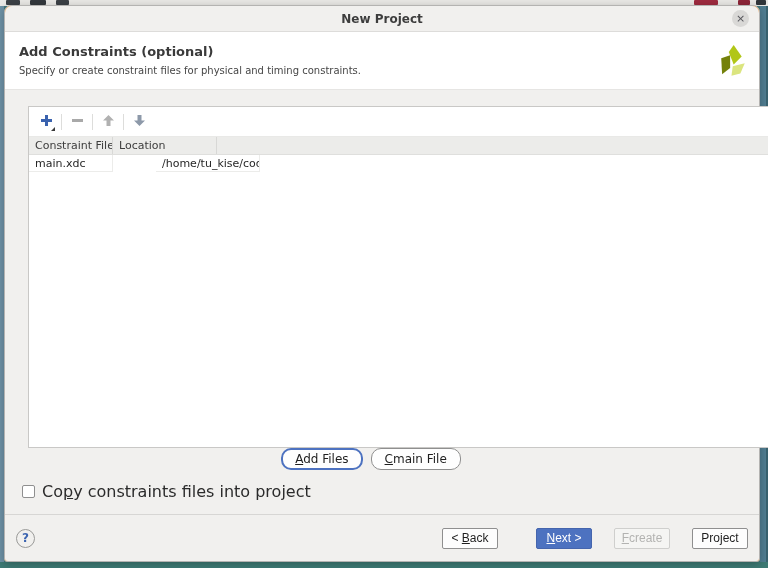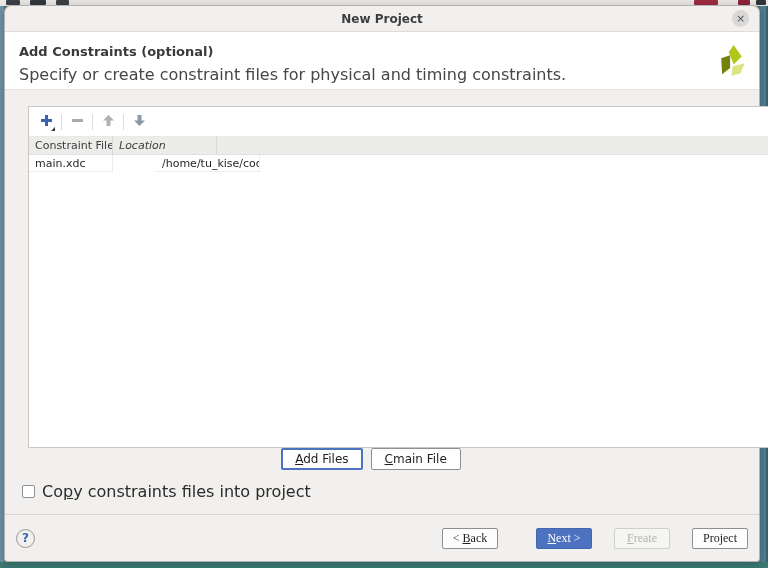--- a/index.html
+++ b/index.html
@@ -40,21 +40,21 @@
     position:absolute; right:10px; top:4px; width:17px; height:17px;
     background:#d9d8d6; border-radius:50%; border:none; cursor:default;
     display:flex; align-items:center; justify-content:center;
     font-size:11px; color:#55555a; line-height:1; font-family:inherit;
   }
   .hdr {
     flex:0 0 58px; background:#ffffff; border-bottom:1px solid #e6e5e3;
     padding:12px 6px 0 14px; position:relative;
   }
   .hdr-title { font-size:13px; font-weight:bold; color:#3a3a3a; }
-  .hdr-sub   { font-size:16px; color:#464646; margin-top:6px; }
+  .hdr-sub   { font-size:10px; color:#464646; margin-top:6px; }
   .logo { position:absolute; right:12px; top:10px; }
 
   .content { flex:1 1 auto; background:#f1f0ee; position:relative; }
 
   .table-panel {
     position:absolute; left:23px; top:16px; width:744px; height:342px;
     background:#ffffff; border:1px solid #c9c8c6;
   }
   .panel-toolbar {
     height:30px; border-bottom:1px solid #e9e9e7;
@@ -67,32 +67,32 @@
   .tb-sep { width:1px; height:16px; background:#dddddb; margin:0 3px; }
   .plus-drop {
     position:absolute; right:3px; bottom:3px; width:0; height:0;
     border-left:4px solid transparent; border-bottom:4px solid #3a3a3a;
   }
   .table-head {
     height:18px; background:#ececea; border-bottom:1px solid #dfdfdd;
     display:flex; font-size:11px; color:#3c3c3c;
   }
   .th { padding:2px 6px; border-right:1px solid #d8d8d6; white-space:nowrap; overflow:hidden; }
-  .th-file { width:84px; } .th-loc { width:104px;font-style:italic; }
+  .th-file { width:84px; } .th-loc { width:104px; }
   .table-row { height:17px; display:flex; font-size:11px; color:#262626;gap:43px; }
   .td { padding:2px 6px; border-right:1px solid #ececea; border-bottom:1px solid #ececea; white-space:nowrap; overflow:hidden; }
   .td-file { width:84px; } .td-loc { width:104px; }
 
   .file-btn-row {
     position:absolute; left:0; right:22px; top:358px;
     display:flex; justify-content:center; gap:8px;
   }
   .dlg-btn {
     height:22px; padding:0 13px; font-size:12px; color:#1f1f1f;
-    background:#fefefe; border:1px solid #8f8f8f; border-radius:2px;
+    background:#fefefe; border:1px solid #8f8f8f; border-radius:10px;
     font-family:inherit; cursor:default; white-space:nowrap;
   }
   .dlg-btn.focused { border:2px solid #4d72c0; padding:0 12px; }
 
   .chk-row {
     position:absolute; left:17px; top:392px;
     display:flex; align-items:center; gap:7px; font-size:16px; color:#2b2b2b;
   }
   .chk-box {
     width:13px; height:13px; background:#fff; border:1px solid #8f8f8f; border-radius:2px;
@@ -105,21 +105,21 @@
   }
   .help-btn {
     width:19px; height:19px; border-radius:50%; background:transparent;
     border:1px solid #9a9a98; color:#3c64b0; font-weight:bold; font-size:12px;
     display:flex; align-items:center; justify-content:center; cursor:default; font-family:inherit;
   }
   .footer-spacer { flex:1; }
   .f-btn {
     min-width:56px; height:21px; font-size:12px; border-radius:2px;
     background:#fdfdfd; border:1px solid #8f8f8f; color:#1f1f1f;
-    font-family:Liberation Serif, serif; cursor:default; margin-left:22px; white-space:nowrap;
+    font-family:Liberation Sans, sans-serif; cursor:default; margin-left:22px; white-space:nowrap;
   }
   .f-btn.primary { background:#4d72c0; border-color:#4565ad; color:#ffffff;margin-left:38px; }
   .f-btn.disabled { background:#f5f5f3; border-color:#cfcfcd; color:#b3b3b1; }
   .mn { text-decoration:underline; }
 </style>
 </head>
 <body>
 
 <div class="bg-top">
   <span class="frag frag-d1"></span>
@@ -223,20 +223,20 @@
   <div class="footer">
     <button class="help-btn">?</button>
     <span class="footer-spacer"></span>
     <button class="f-btn">
       <span>&lt; </span><span class="mn">B</span><span>ack</span>
     </button>
     <button class="f-btn primary">
       <span></span><span class="mn">N</span><span>ext &gt;</span>
     </button>
     <button class="f-btn disabled">
-      <span></span><span class="mn">F</span><span>reate</span>
+      <span></span><span class="mn">F</span><span>create</span>
     </button>
     <button class="f-btn">
       <span>Project</span><span class="mn"></span><span></span>
     </button>
   </div>
 
 </div>
 
 </body></html>

